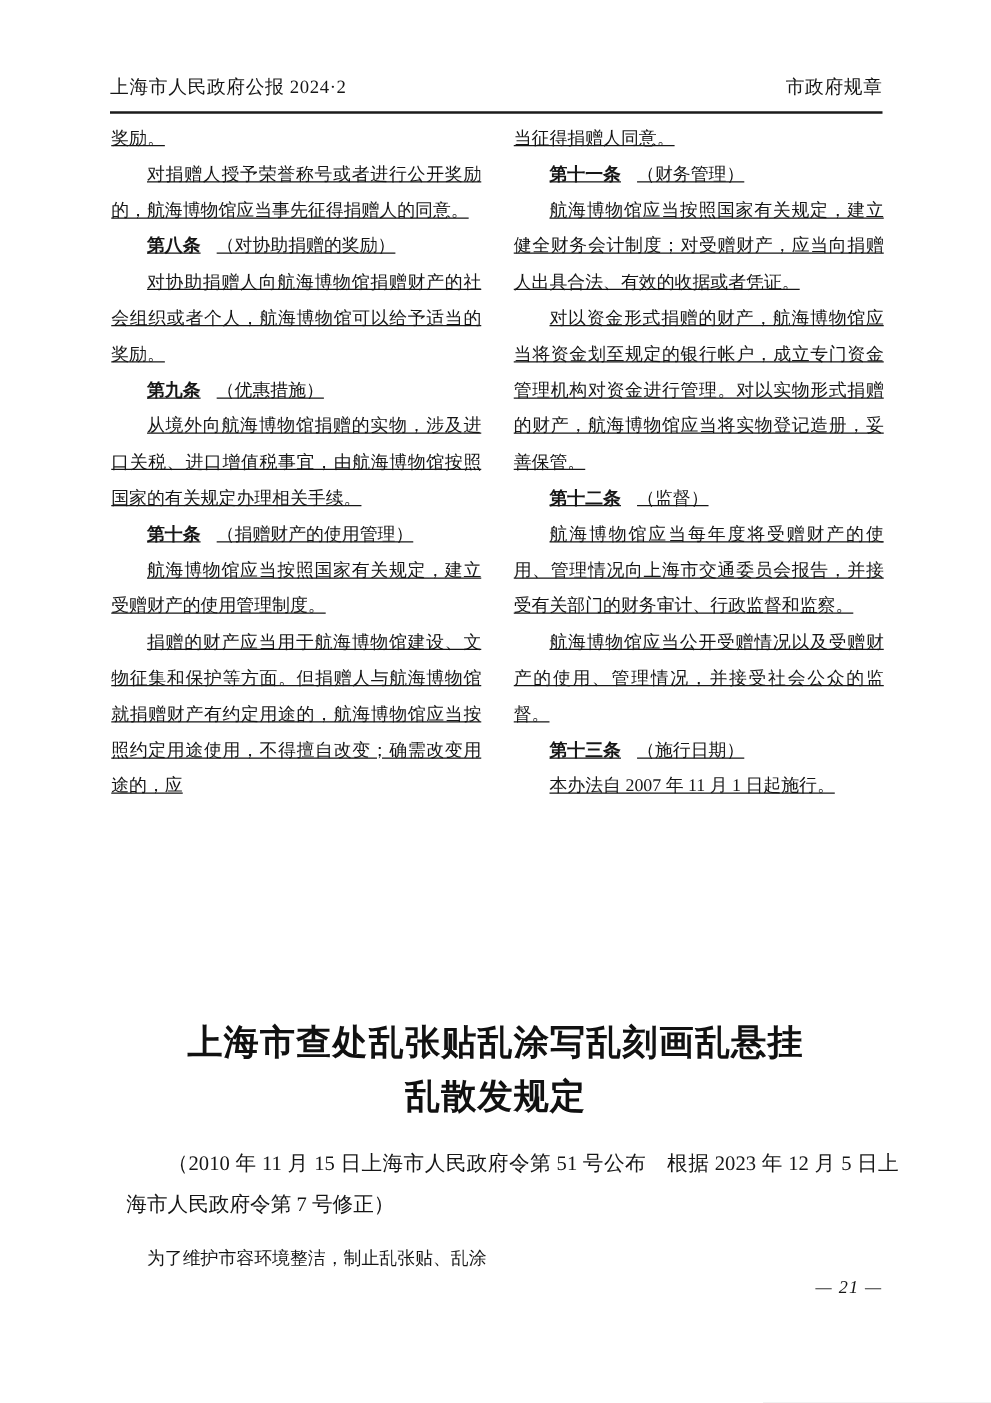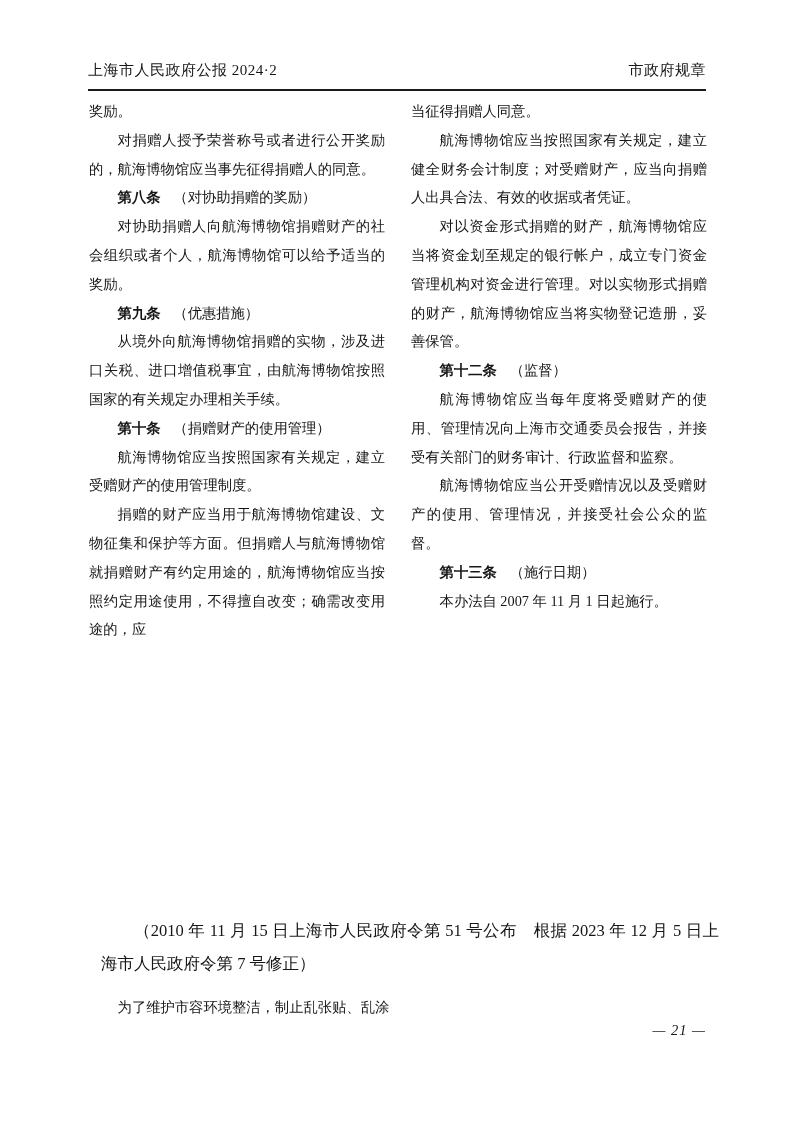--- a/index.html
+++ b/index.html
@@ -21,21 +21,21 @@
   }
   .hdr-rule {
     position: absolute; left: 88px; top: 89px; width: 618px;
     border-top: 2px solid #1b1b1b; height: 0;
   }
   
   .cols {
     position: absolute; left: 89px; width: 618px;
     display: flex; column-gap: 26px;
   }
-  .cols.doc1 { top: 97px; }
+  .cols.doc1 { top: 97px; text-decoration: underline; }
   .cols.doc2 { top: 993px; }
   .col {
     flex: 1 1 0; min-width: 0;
     font-size: 14.3px; line-height: 28.8px;
     text-align: justify; text-justify: inter-ideograph;
   }
   .para { margin: 0; text-indent: 2em; }
   .para.cont { text-indent: 0; }
   .art-num {
     font-weight: 700;
@@ -82,30 +82,35 @@
       <p class="para head"><span class="art-num">第八条</span><span>（对协助捐赠的奖励）</span></p>
       <p class="para">对协助捐赠人向航海博物馆捐赠财产的社会组织或者个人，航海博物馆可以给予适当的奖励。</p>
       <p class="para head"><span class="art-num">第九条</span><span>（优惠措施）</span></p>
       <p class="para">从境外向航海博物馆捐赠的实物，涉及进口关税、进口增值税事宜，由航海博物馆按照国家的有关规定办理相关手续。</p>
       <p class="para head"><span class="art-num">第十条</span><span>（捐赠财产的使用管理）</span></p>
       <p class="para">航海博物馆应当按照国家有关规定，建立受赠财产的使用管理制度。</p>
       <p class="para">捐赠的财产应当用于航海博物馆建设、文物征集和保护等方面。但捐赠人与航海博物馆就捐赠财产有约定用途的，航海博物馆应当按照约定用途使用，不得擅自改变；确需改变用途的，应</p>
     </div>
     <div class="col">
       <p class="para cont">当征得捐赠人同意。</p>
+      <p class="para head"><span class="art-num">第十一条</span><span>（财务管理）</span></p>
       <p class="para">航海博物馆应当按照国家有关规定，建立健全财务会计制度；对受赠财产，应当向捐赠人出具合法、有效的收据或者凭证。</p>
       <p class="para">对以资金形式捐赠的财产，航海博物馆应当将资金划至规定的银行帐户，成立专门资金管理机构对资金进行管理。对以实物形式捐赠的财产，航海博物馆应当将实物登记造册，妥善保管。</p>
       <p class="para head"><span class="art-num">第十二条</span><span>（监督）</span></p>
       <p class="para">航海博物馆应当每年度将受赠财产的使用、管理情况向上海市交通委员会报告，并接受有关部门的财务审计、行政监督和监察。</p>
       <p class="para">航海博物馆应当公开受赠情况以及受赠财产的使用、管理情况，并接受社会公众的监督。</p>
       <p class="para head"><span class="art-num">第十三条</span><span>（施行日期）</span></p>
       <p class="para">本办法自 2007 年 11 月 1 日起施行。</p>
     </div>
   </div>
 
+  <div class="doc-title">
+    <div>上海市查处乱张贴乱涂写乱刻画乱悬挂</div>
+    <div>乱散发规定</div>
+  </div>
 
   <p class="subtitle">（2010 年 11 月 15 日上海市人民政府令第 51 号公布　根据 2023 年 12 月 5 日上海市人民政府令第 7 号修正）</p>
 
   <div class="cols doc2">
     <div class="col">
       <p class="para">为了维护市容环境整洁，制止乱张贴、乱涂</p>
     </div>
   </div>
 
   <div class="pagenum">— 21 —</div>

